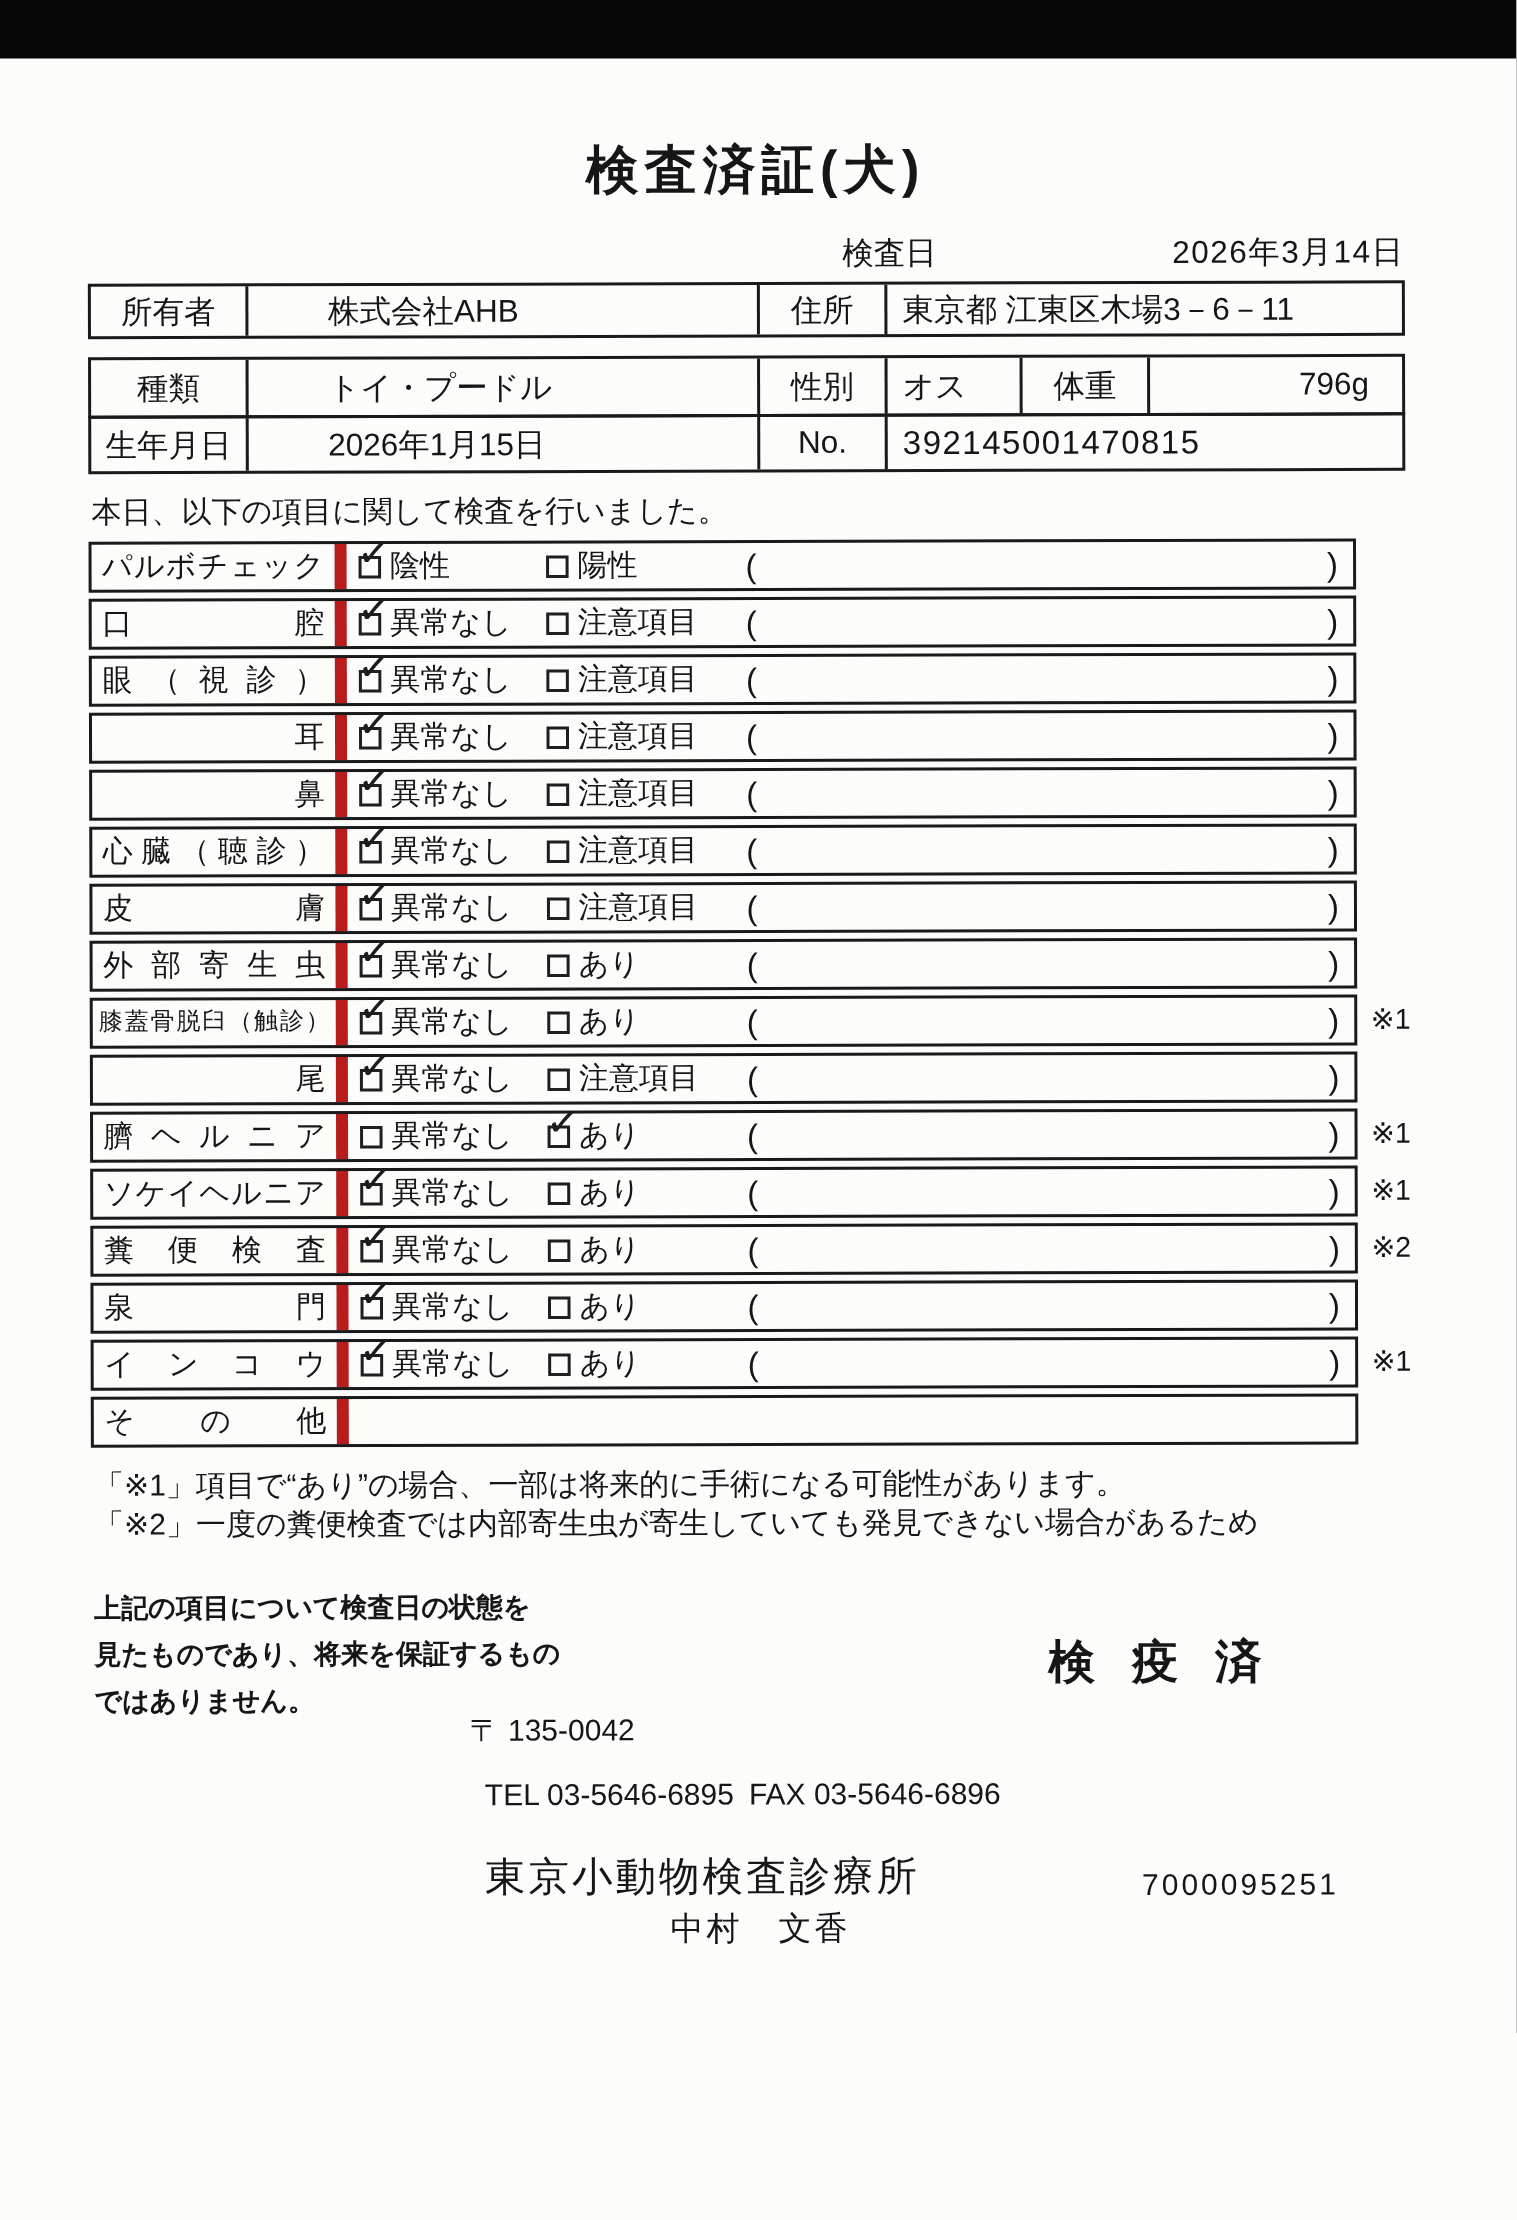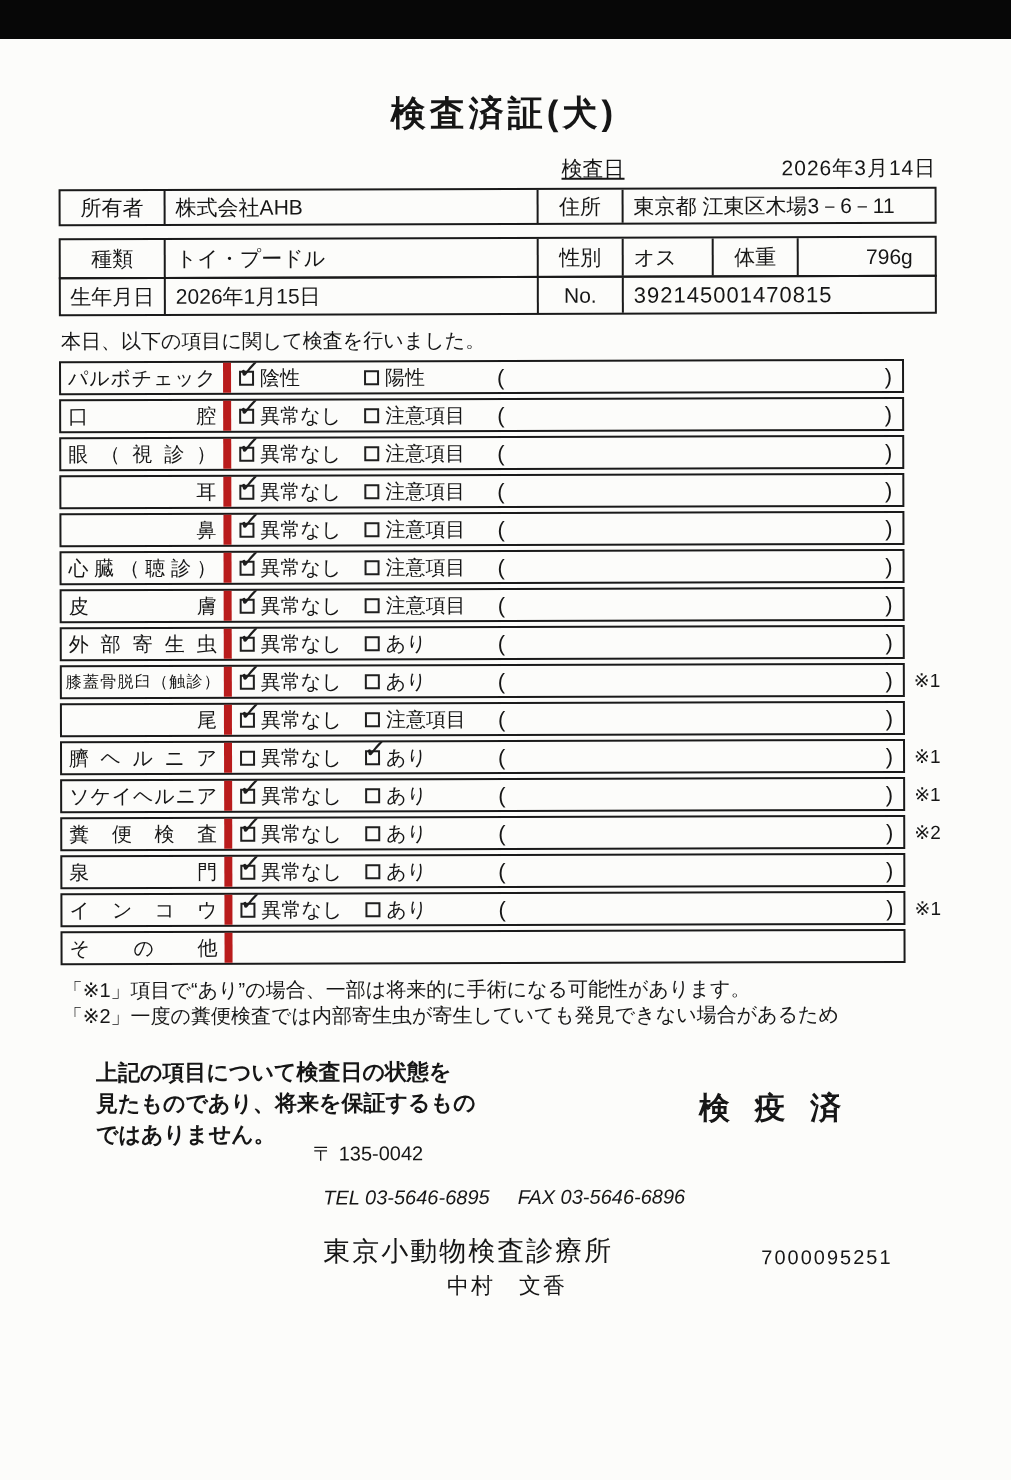--- a/index.html
+++ b/index.html
@@ -9,30 +9,30 @@
     background:#fcfcfa;color:#161616;
     font-family:"Liberation Sans","DejaVu Sans",sans-serif;
   }
   .scanband{position:absolute;top:0;left:0;width:1011px;height:39px;background:#070707;}
   .doc{position:absolute;left:0;top:0;width:1011px;height:1480px;transform:rotate(-0.15deg);transform-origin:50% 50%;}
 
   .title{position:absolute;top:90px;left:0;width:100%;text-align:center;
          font-size:35px;font-weight:600;letter-spacing:4px;}
 
   .daterow{position:absolute;top:155px;left:0;width:100%;font-size:21px;}
-  .dr-label{position:absolute;left:563px;text-decoration:underline;}
+  .dr-label{position:absolute;left:563px;}
   .dr-value{position:absolute;left:783px;letter-spacing:1px;}
 
   .inforow{position:absolute;left:60px;width:878px;display:flex;align-items:stretch;
            border:2px solid #1a1a1a;font-size:21px;background:transparent;}
   .cell{display:flex;align-items:center;}
   .br{border-right:2px solid #1a1a1a;}
   .lab{justify-content:center;}
   .val{padding-left:10px;}
-  .w105{width:105px;} .w335{width:373px;} .w85{width:85px;} .w90{width:90px;}
+  .w105{width:105px;} .w335{width:298px;margin-left:43px;} .w85{width:85px;} .w90{width:90px;}
   .flex1{flex:1;}
   .weightcell{justify-content:flex-end;padding-right:22px;}
   .numcell{letter-spacing:1px;font-size:22px;}
 
   .intro{position:absolute;left:62px;top:327px;font-size:20px;}
 
   .itable{position:absolute;left:60px;top:360px;}
   .irow{position:relative;width:845px;height:34px;border:2px solid #1a1a1a;
         margin-bottom:4px;display:flex;}
   .iname{width:170px;border-right:8px solid #b91c1c;font-size:20px;line-height:30px;
@@ -45,26 +45,26 @@
       margin-right:6px;flex:0 0 15px;background:transparent;}
   .tick{position:absolute;left:-3px;top:-17px;font-size:27px;font-weight:400;
         transform:rotate(5deg);color:#1c1c1c;font-family:"DejaVu Sans",sans-serif;line-height:1;}
   .po{position:absolute;left:266px;top:1px;font-size:22px;}
   .pc{position:absolute;right:10px;top:1px;font-size:22px;}
   .note{position:absolute;left:852px;top:4px;font-size:19px;white-space:nowrap;}
 
   .fn{position:absolute;font-size:20px;left:62px;white-space:nowrap;}
   .fn2b{left:122px;}
 
-  .disc{position:absolute;left:62px;top:1056px;font-size:22px;font-weight:700;line-height:31px;margin-left:33px;}
+  .disc{position:absolute;left:62px;top:1056px;font-size:18px;font-weight:700;line-height:31px;}
 
   .stamp{position:absolute;left:698px;top:1088px;font-size:31px;font-weight:600;letter-spacing:8px;white-space:nowrap;}
 
   .postal{position:absolute;left:312px;top:1140px;font-size:20px;display:flex;gap:40px;white-space:nowrap;}
-  .telrow{position:absolute;left:322px;top:1186px;font-size:20px;display:flex;gap:28px;white-space:nowrap;font-style:italic;}
+  .telrow{position:absolute;left:322px;top:1186px;font-size:20px;display:flex;gap:10px;white-space:nowrap;}
   .clinic{position:absolute;left:0;top:1233px;width:934px;text-align:center;
           font-size:27px;letter-spacing:2px;}
   .vet{position:absolute;left:0;top:1271px;width:1011px;text-align:center;font-size:22px;letter-spacing:2px;}
   .serial{position:absolute;left:760px;top:1247px;font-size:20px;letter-spacing:2px;}
 </style>
 </head>
 <body>
 
 <div class="page">
   <div class="scanband"></div>

